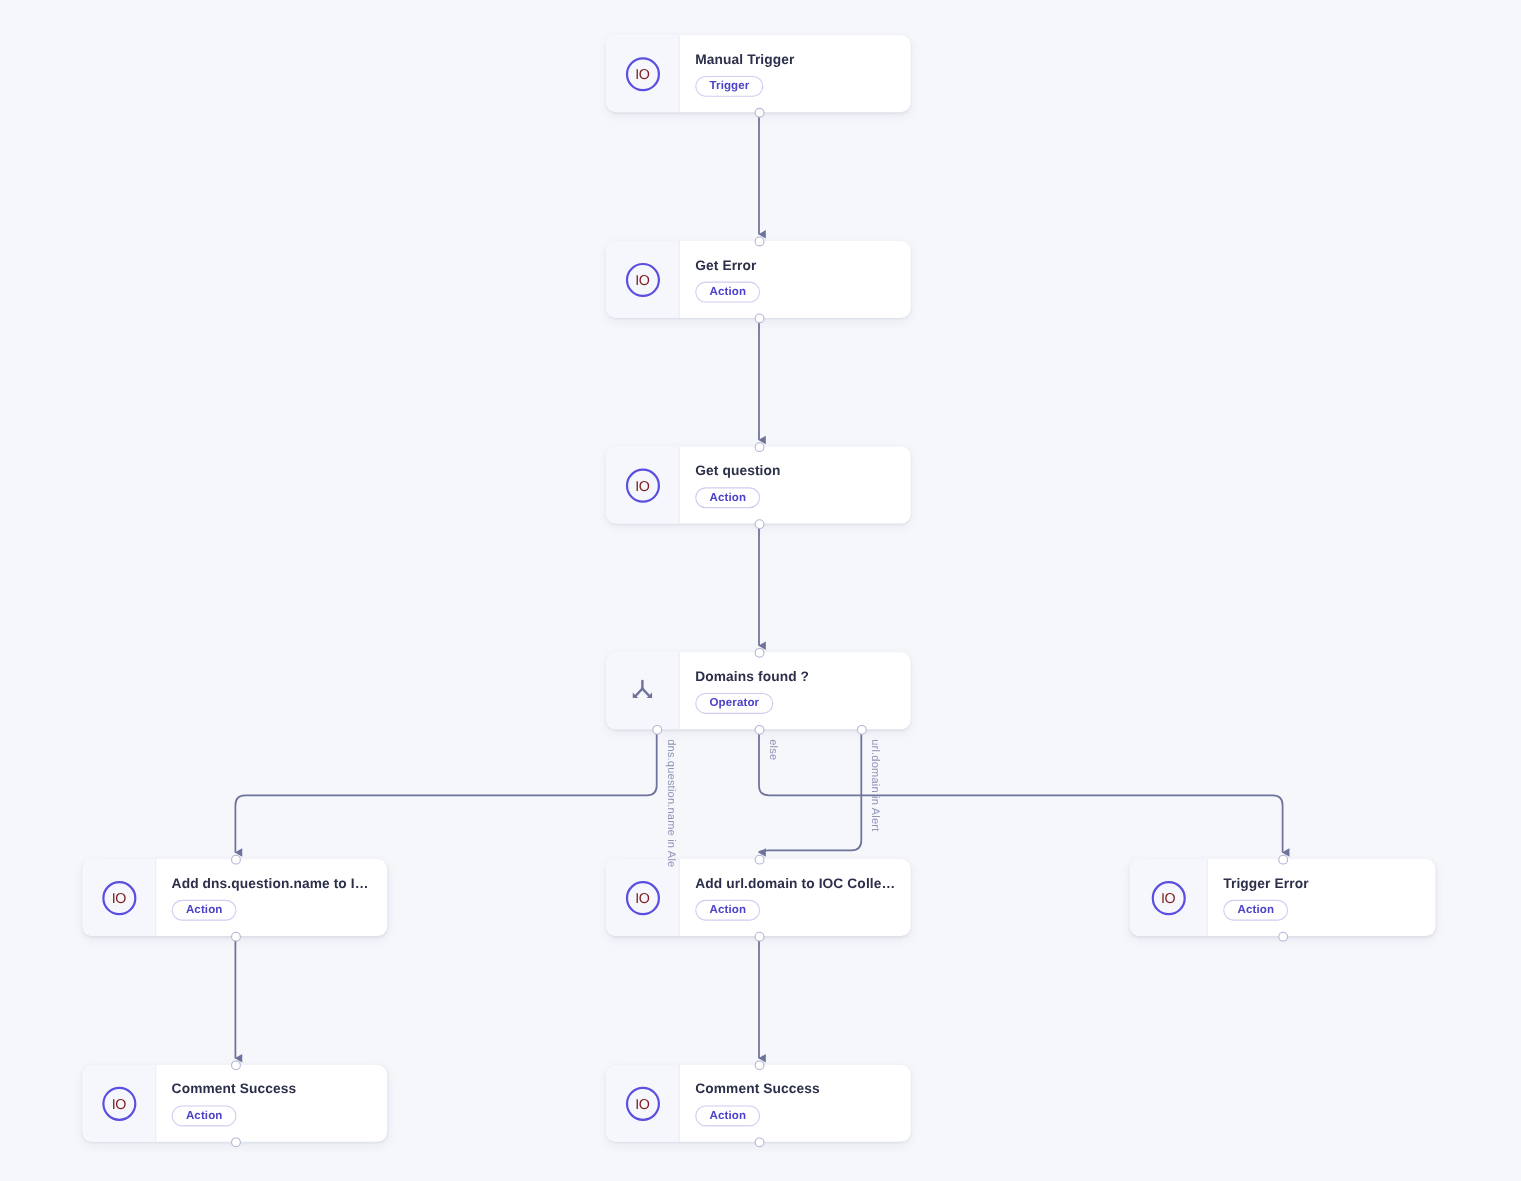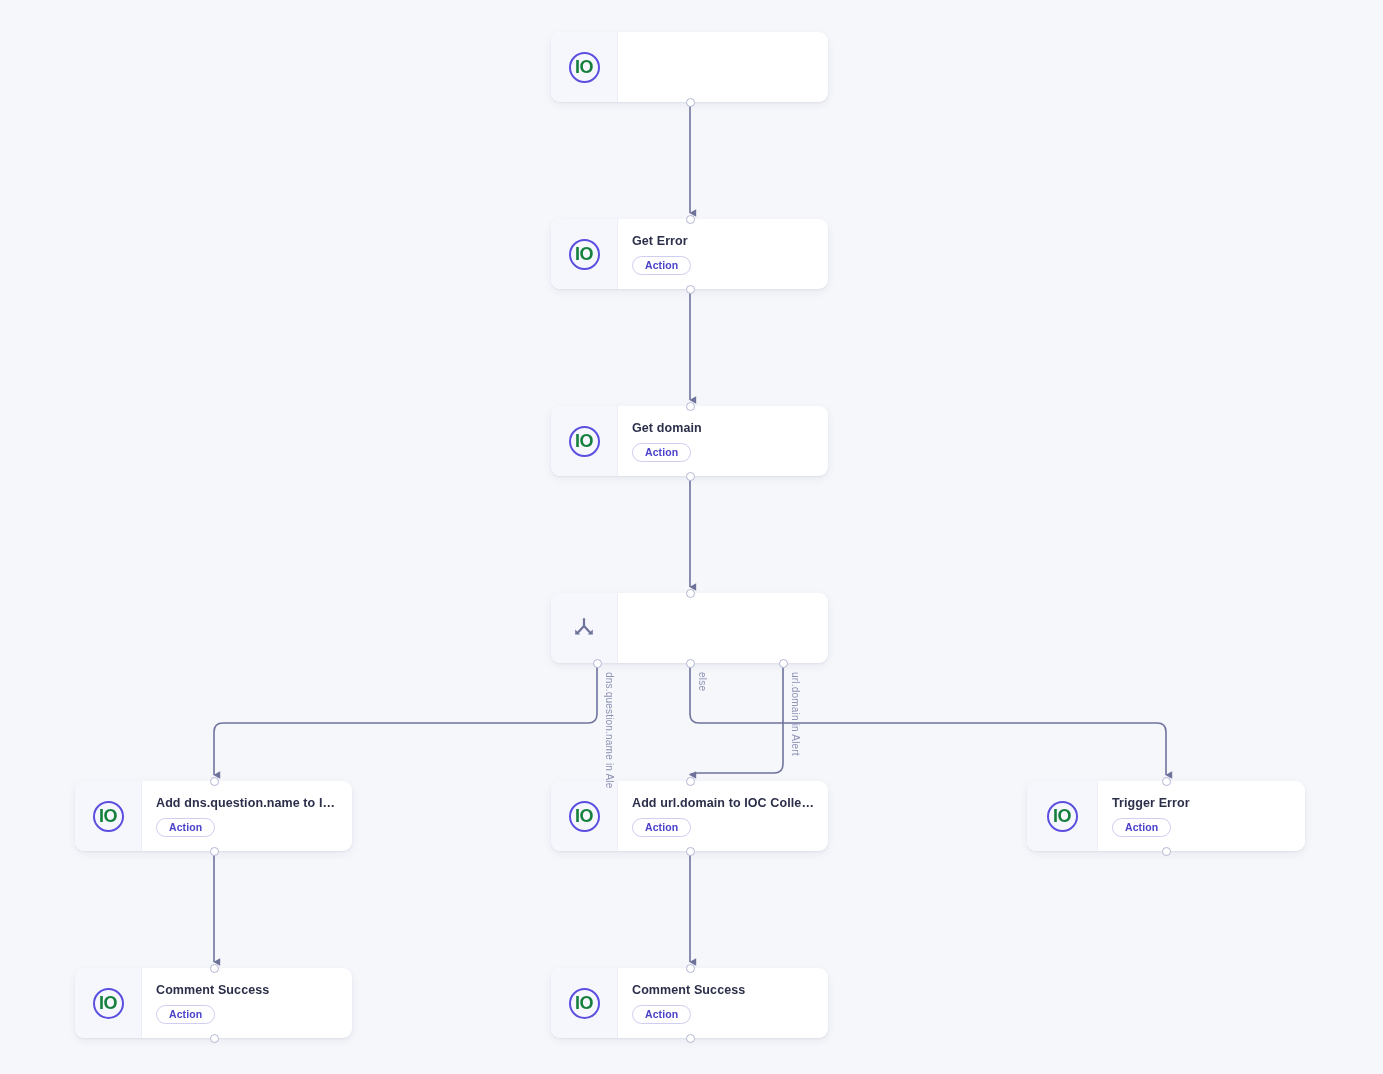--- a/index.html
+++ b/index.html
@@ -94,23 +94,23 @@
     height: 31px;
     border-radius: 50%;
     border: 2.6px solid #5b4fe0;
     display: flex;
     align-items: center;
     justify-content: center;
     box-sizing: border-box;
   }
   .io-icon .io-text {
     font-family: "Liberation Sans", sans-serif;
-    font-size: 18px;
-    font-weight: bold;
-    color: #15803d;
+    font-size: 13px;
+    font-weight: normal;
+    color: #7f1d1d;
     letter-spacing: -0.4px;
     line-height: 1;
   }
   .branch-icon svg { display: block; }
 
   
   .port {
     position: absolute;
     width: 9px;
     height: 9px;
@@ -161,56 +161,64 @@
   </svg>
 
   <div id="node-layer">
     <div id="nodes-host">
         <div class="node" style="left: 551px; top: 32px; width: 277px; height: 70px;">
           <div class="node-icon-pane" style="width: 66px; flex-basis: 66px;">
             <span class="io-icon">
               <span class="io-text">IO</span>
             </span>
           </div>
+          <div class="node-body">
+            <div class="node-title">Manual Trigger</div>
+            <span class="node-badge">Trigger</span>
+          </div>
         </div>
         <div class="node" style="left: 551px; top: 219px; width: 277px; height: 70px;">
           <div class="node-icon-pane" style="width: 66px; flex-basis: 66px;">
             <span class="io-icon">
               <span class="io-text">IO</span>
             </span>
           </div>
           <div class="node-body">
             <div class="node-title">Get Error</div>
             <span class="node-badge">Action</span>
           </div>
         </div>
         <div class="node" style="left: 551px; top: 406px; width: 277px; height: 70px;">
           <div class="node-icon-pane" style="width: 66px; flex-basis: 66px;">
             <span class="io-icon">
               <span class="io-text">IO</span>
             </span>
           </div>
           <div class="node-body">
-            <div class="node-title">Get domain</div>
+            <div class="node-title">Get question</div>
             <span class="node-badge">Action</span>
           </div>
         </div>
         <div class="node" style="left: 551px; top: 593px; width: 277px; height: 70px;">
           <div class="node-icon-pane" style="width: 66px; flex-basis: 66px;">
             <span class="branch-icon">
               <svg width="28" height="28" viewBox="0 0 28 28" xmlns="http://www.w3.org/2000/svg">
                 <g fill="none" stroke="#6f739c" stroke-width="2.2" stroke-linecap="round" stroke-linejoin="round">
                   <path d="M14 5 L14 12"></path>
                   <path d="M14 12 L7.5 19"></path>
                   <path d="M14 12 L20.5 19"></path>
                 </g>
                 <path d="M5.2 20.6 L5.2 15.6 L10.2 20.6 Z" fill="#6f739c"></path>
                 <path d="M22.8 20.6 L22.8 15.6 L17.8 20.6 Z" fill="#6f739c"></path>
               </svg>
             </span>
+          </div>
+          <div class="node-body">
+            <div class="node-title">Domains found ?</div>
+            <span class="node-badge">Operator</span>
           </div>
         </div>
         <div class="node" style="left: 75px; top: 781px; width: 277px; height: 70px;">
           <div class="node-icon-pane" style="width: 66px; flex-basis: 66px;">
             <span class="io-icon">
               <span class="io-text">IO</span>
             </span>
           </div>
           <div class="node-body">
             <div class="node-title">Add dns.question.name to IOC ...</div>

